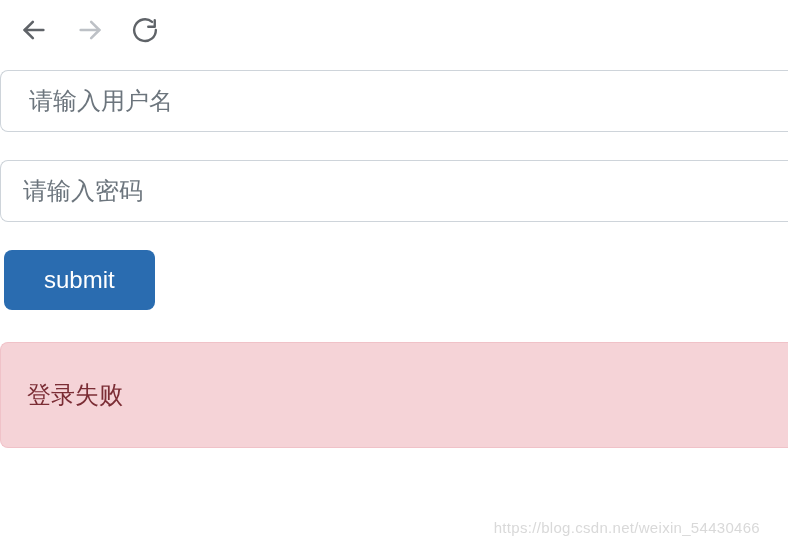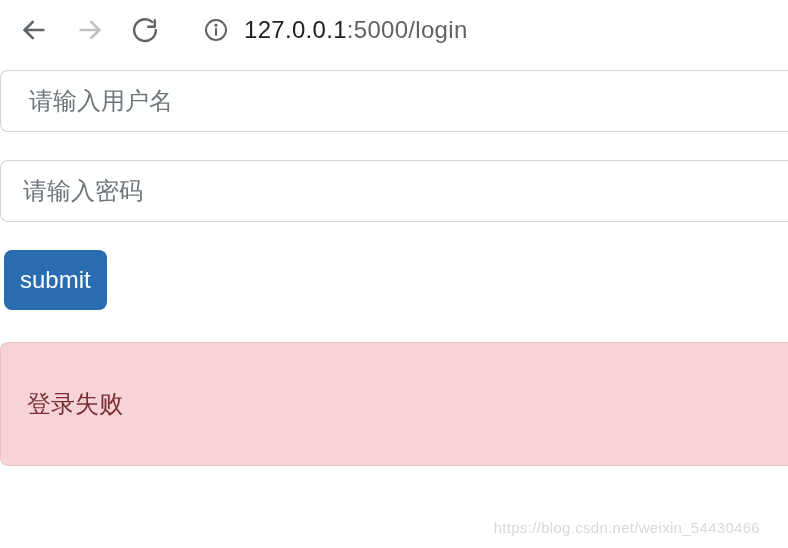--- a/index.html
+++ b/index.html
@@ -74,33 +74,33 @@
     }
     .form-input:first-of-type {
       margin-top: 10px;
       padding-left: 28px;
     }
     .submit-btn {
       background: #2a6cb0;
       color: #ffffff;
       border: none;
       border-radius: 8px;
-      padding: 16px 16px;
+      padding: 16px 40px;
       font-size: 24px;
       cursor: pointer;
       margin-left: 4px;
       margin-bottom: 32px;
     }
     .alert-danger {
       background: #f5d3d7;
       border: 1px solid #f0c2c8;
       border-radius: 8px 0 0 8px;
       border-right: none;
       color: #7b2d35;
-      padding: 45px 26px;
+      padding: 36px 26px;
       font-size: 24px;
       margin-left: 0;
     }
     .watermark {
       position: absolute;
       bottom: 12px;
       right: 28px;
       font-size: 15px;
       color: #d9d9d9;
       letter-spacing: 0.3px;
@@ -121,32 +121,20 @@
       <line x1="4" y1="12" x2="20" y2="12"></line>
       <polyline points="13 5 20 12 13 19"></polyline>
     </svg>
   </div>
   <div class="nav-icon">
     <svg width="26" height="26" viewBox="0 0 24 24" fill="none" stroke="currentColor" stroke-width="2.2" stroke-linecap="round" stroke-linejoin="round">
       <path d="M22 12 A10 10 0 1 1 18.5 4.5"></path>
       <polyline points="21 3 21 9 15 9"></polyline>
     </svg>
   </div>
-  <div class="address-area">
-    <div class="info-icon">
-      <svg width="24" height="24" viewBox="0 0 24 24" fill="none" stroke="currentColor" stroke-width="2" stroke-linecap="round" stroke-linejoin="round">
-        <circle cx="12" cy="12" r="10"></circle>
-        <line x1="12" y1="10.5" x2="12" y2="17"></line>
-        <circle cx="12" cy="7.2" r="0.6" fill="currentColor"></circle>
-      </svg>
-    </div>
-    <div class="url-text">
-      <span class="url-host">127.0.0.1</span><span class="url-path">:5000/login</span>
-    </div>
-  </div>
 </div>
 
 <div class="content">
   <input type="text" class="form-input" placeholder="请输入用户名" style="">
   <input type="password" class="form-input" placeholder="请输入密码" style="">
   <button class="submit-btn">submit</button>
   <div class="alert-danger">登录失败</div>
 </div>
 
 <div class="watermark">https://blog.csdn.net/weixin_54430466</div>

